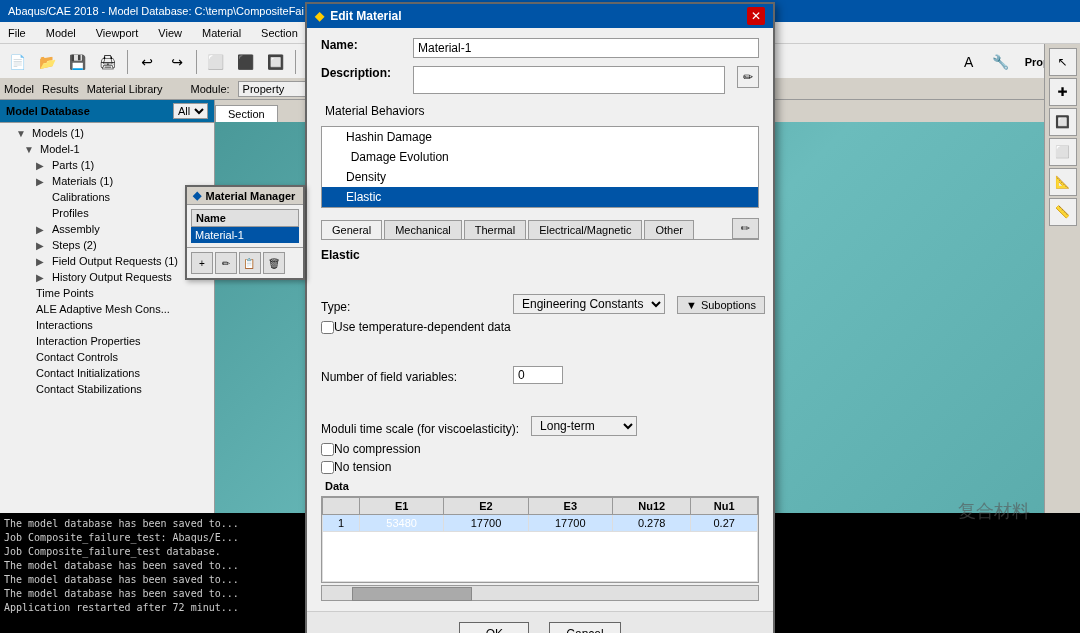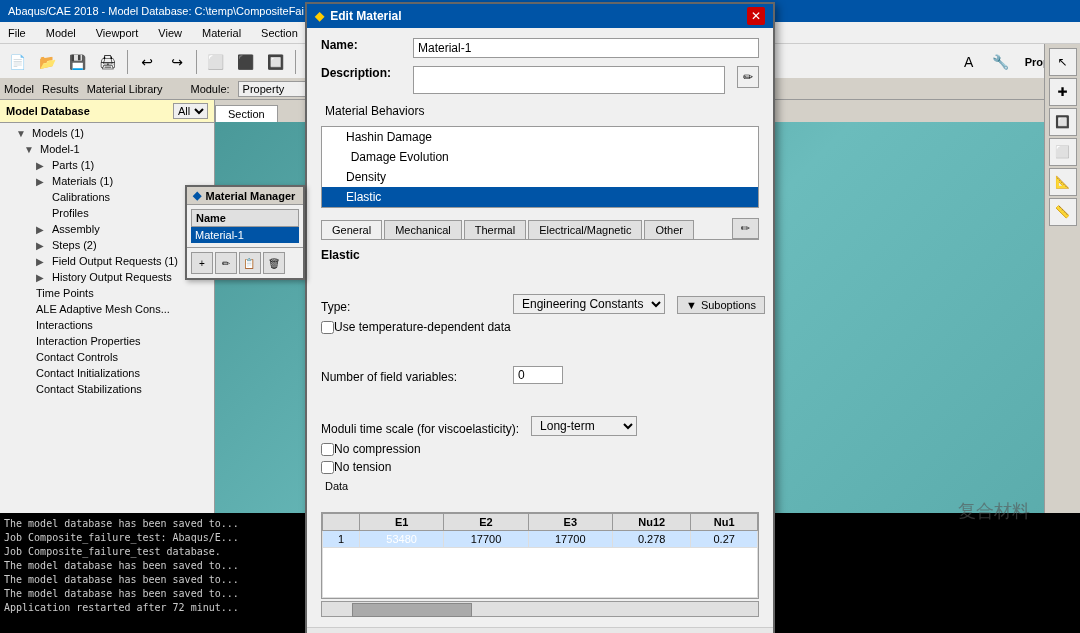--- a/index.html
+++ b/index.html
@@ -15,21 +15,21 @@
     .menu-bar { background: #f0f0f0; height: 22px; display: flex; align-items: center; padding: 0 4px; border-bottom: 1px solid #ccc; font-size: 11px; gap: 12px; }
     .menu-bar span { cursor: pointer; padding: 2px 4px; }
 
     
     .toolbar { background: #f0f0f0; height: 36px; display: flex; align-items: center; padding: 2px 4px; border-bottom: 1px solid #ccc; gap: 2px; }
     .toolbar-btn { width: 28px; height: 28px; background: #f0f0f0; border: 1px solid transparent; cursor: pointer; display: flex; align-items: center; justify-content: center; font-size: 14px; }
     .toolbar-sep { width: 1px; height: 24px; background: #999; margin: 0 3px; }
 
     
     .sidebar { position: absolute; left: 0; top: 100px; width: 215px; bottom: 0; background: #f0f0f0; border-right: 1px solid #999; overflow: hidden; display: flex; flex-direction: column; }
-    .sidebar-title { background: #fef9c3; padding: 3px 6px; font-size: 11px; font-weight: bold; border-bottom: 1px solid #999; display: flex; align-items: center; gap: 4px; }
+    .sidebar-title { background: #0369a1; padding: 3px 6px; font-size: 11px; font-weight: bold; border-bottom: 1px solid #999; display: flex; align-items: center; gap: 4px; }
     .sidebar-title select { font-size: 11px; border: 1px solid #999; }
     .sidebar-inner { flex: 1; overflow-y: auto; padding: 2px 0; }
     .tree-item { padding: 2px 4px 2px 16px; font-size: 11px; cursor: pointer; display: flex; align-items: center; gap: 4px; }
     .tree-item .expander { width: 12px; font-size: 10px; color: #555; }
     .tree-indent-1 { padding-left: 24px; }
     .tree-indent-2 { padding-left: 36px; }
 
     
     .module-bar { position: absolute; left: 0; top: 78px; right: 0; height: 22px; background: #d4d0c8; border-bottom: 1px solid #999; display: flex; align-items: center; padding: 0 4px; gap: 8px; font-size: 11px; }
     .module-bar select { font-size: 11px; border: 1px solid #999; }
@@ -76,21 +76,21 @@
     .elastic-section label { font-weight: bold; }
     .form-row { display: flex; align-items: flex-end; gap: 12px; margin-bottom: 6px; font-size: 12px; margin-top: 32px; }
     .form-row label { min-width: 180px; }
     .form-row select { border: 1px solid #999; font-size: 12px; padding: 1px 4px; }
     .form-row input[type="number"] { width: 50px; border: 1px solid #999; font-size: 12px; padding: 1px 4px; }
     .checkbox-row { display: flex; align-items: center; margin-bottom: 4px; font-size: 12px; }
     .suboptions-btn { border: 1px solid #999; background: #e0e0e0; font-size: 11px; padding: 2px 8px; cursor: pointer; display: flex; align-items: center; gap: 4px; }
 
     
     .data-table-container { border: 1px solid #999; background: white; overflow: hidden; }
-    .data-table-header { font-weight: normal; font-size: 11px; margin-bottom: 18px; padding: 2px 4px; }
+    .data-table-header { font-weight: bold; font-size: 11px; margin-bottom: 2px; padding: 2px 4px; }
     table { width: 100%; border-collapse: collapse; font-size: 11px; }
     table thead th { background: #e0e0e0; border: 1px solid #999; padding: 2px 6px; text-align: center; font-weight: bold; }
     table tbody td { border: 1px solid #ddd; padding: 2px 6px; text-align: center; }
     table tbody tr.selected td { background: #cce4ff; }
     table tbody td.highlight { background: #0054a6; color: white; }
     .scrollbar-horiz { height: 16px; background: #e0e0e0; border: 1px solid #999; margin-top: 2px; position: relative; }
     .scrollbar-thumb { position: absolute; left: 30px; width: 120px; height: 14px; top: 1px; background: #aaa; border: 1px solid #888; cursor: pointer; }
 
     
     .dialog-buttons { display: flex; justify-content: center; gap: 20px; padding: 10px; border-top: 1px solid #ccc; background: #e8e8e8; }

